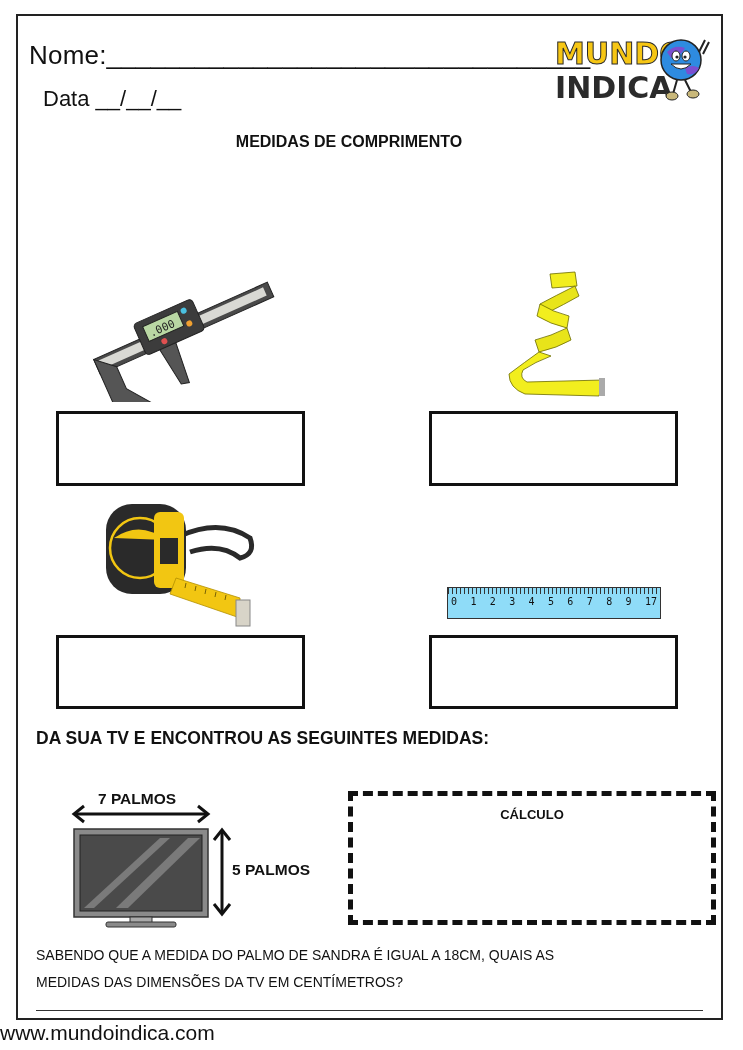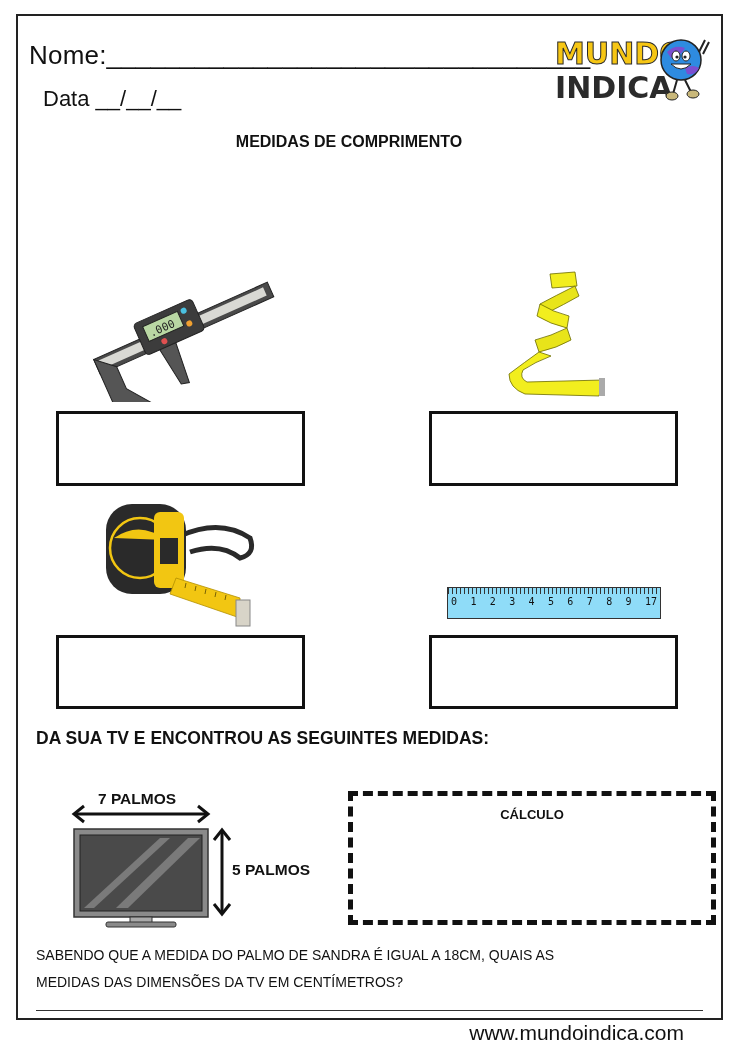--- a/index.html
+++ b/index.html
@@ -13,21 +13,21 @@
   .logo { left:553px; top:34px; width:160px; height:70px; }
   .title { left:0; width:698px; top:133px; text-align:center; font-size:16px; font-weight:700; }
   .q-text { left:36px; font-size:17.5px; font-weight:700; line-height:26px; width:680px; }
   .answer-box { border:3px solid #111; box-sizing:border-box; background:#fff; }
   .calc-box { left:348px; top:791px; width:368px; height:134px;
               border:5px dashed #111; box-sizing:border-box; }
   .calc-label { position:absolute; left:0; right:0; top:3px; text-align:center; font-size:13px; font-weight:700;margin-top:8px; }
   .tv-label { font-size:15.5px; font-weight:700; white-space:nowrap; }
   .question-plain { left:36px; top:942px; width:690px; font-size:14px; line-height:27px; font-weight:400; }
   .answer-line { left:36px; top:1010px; width:667px; height:0; border-top:1.5px solid #333; }
-  .footer-url { left:0; width:684px; top:1021px; text-align:right; font-size:21px; color:#111; }
+  .footer-url { left:0; width:684px; top:1021px; text-align:left; font-size:21px; color:#111; }
 </style>
 </head>
 <body>
 
 <div class="page-border"></div>
 
 <div class="abs name-line">Nome:_________________________________</div>
 <div class="abs date-line">Data __/__/__</div>
 
 <div class="abs logo">

